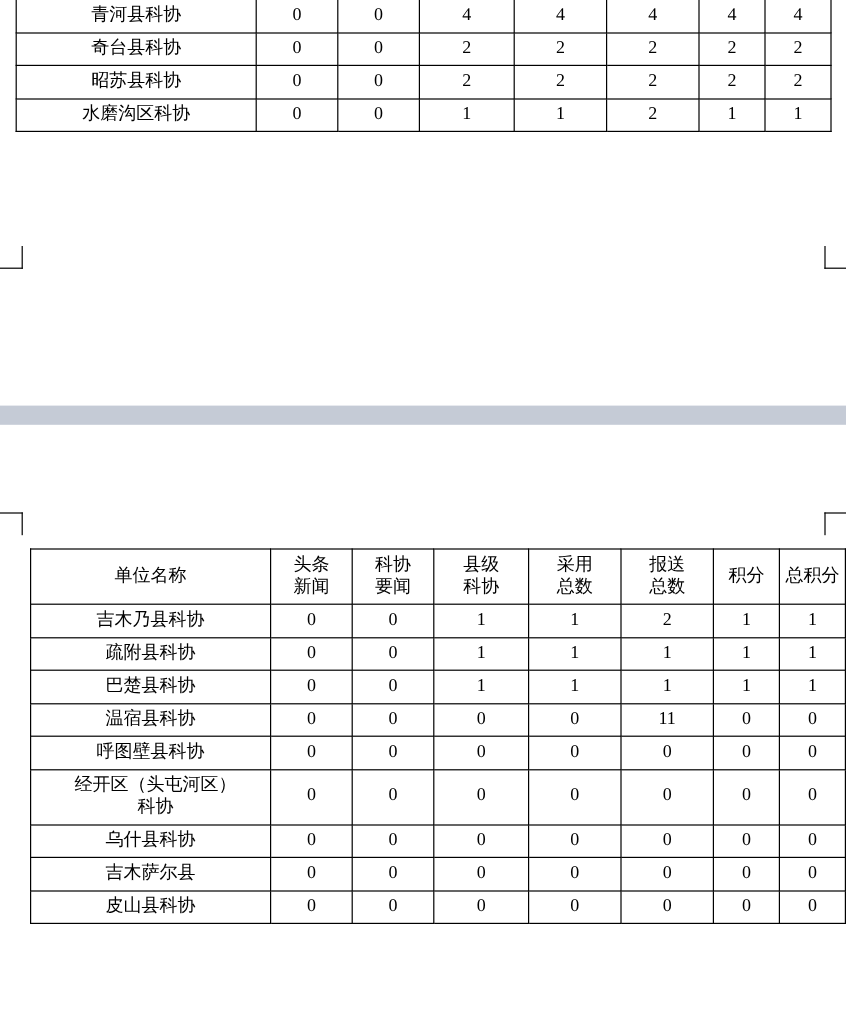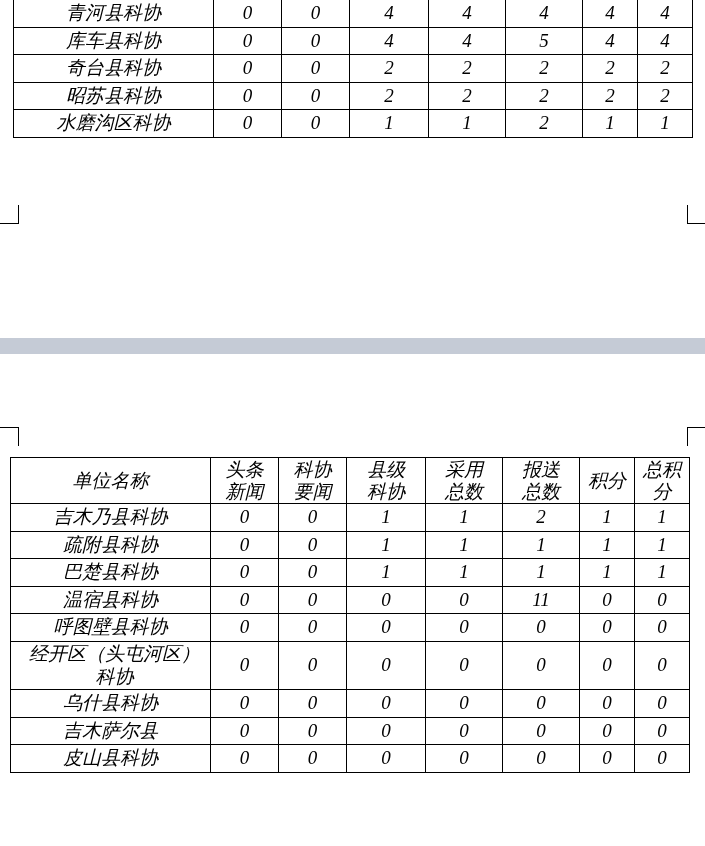--- a/index.html
+++ b/index.html
@@ -18,22 +18,21 @@
   .page {
     position: relative;
     width: 705px;
     height: 846px;
   }
 
   
   table.doc-table {
     border-collapse: collapse;
     table-layout: fixed;
-    font-size: 19px;
-    font-style: italic;
+    font-size: 15px;
   }
   table.doc-table td,
   table.doc-table th {
     border: 1px solid #000000;
     padding: 0;
     text-align: center;
     vertical-align: middle;
     font-weight: normal;
     line-height: 1.15;
   }
@@ -75,21 +74,21 @@
     left: 0;
     top: 338px;
     width: 705px;
     height: 16px;
     background: #c5cbd6;
   }
 
   
   .table-bottom {
     position: absolute;
-    left: 10px;
+    left: 25px;
     top: 457px;
     width: 679px;
   }
   .table-bottom tr { height: 27.5px; }
   .table-bottom tr.hdr-row { height: 46px; }
   .table-bottom tr.tall-row { height: 46px; }
   td.name-cell.two-line {
     text-align: center;
     padding-left: 8px;
     line-height: 1.25;
@@ -112,30 +111,20 @@
       <col style="width:55px">
     </colgroup>
     <tbody>
       <tr>
         <td class="name-cell">青河县科协</td>
         <td>0</td>
         <td>0</td>
         <td>4</td>
         <td>4</td>
         <td>4</td>
-        <td>4</td>
-        <td>4</td>
-      </tr>
-      <tr>
-        <td class="name-cell">库车县科协</td>
-        <td>0</td>
-        <td>0</td>
-        <td>4</td>
-        <td>4</td>
-        <td>5</td>
         <td>4</td>
         <td>4</td>
       </tr>
       <tr>
         <td class="name-cell">奇台县科协</td>
         <td>0</td>
         <td>0</td>
         <td>2</td>
         <td>2</td>
         <td>2</td>

